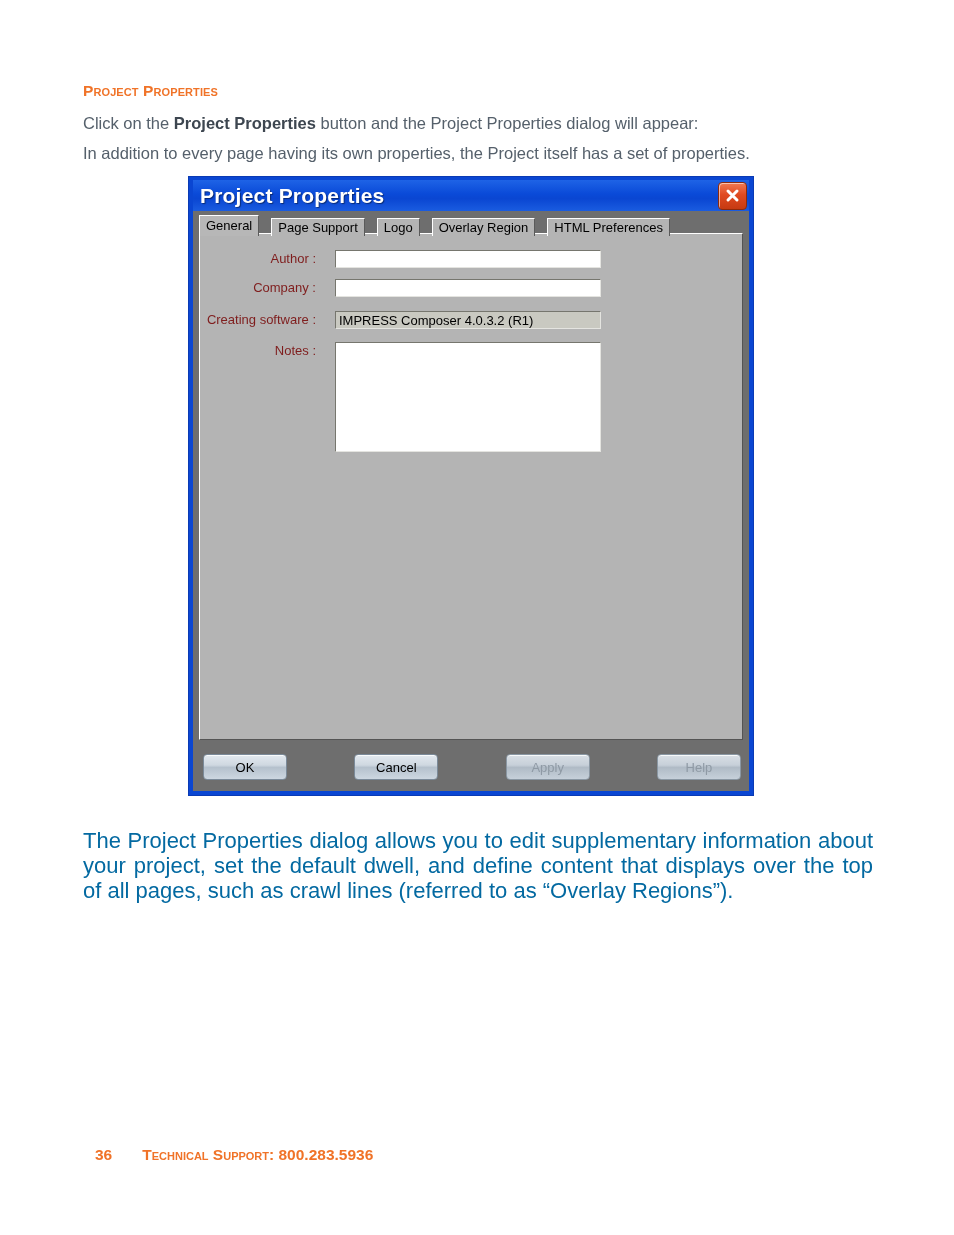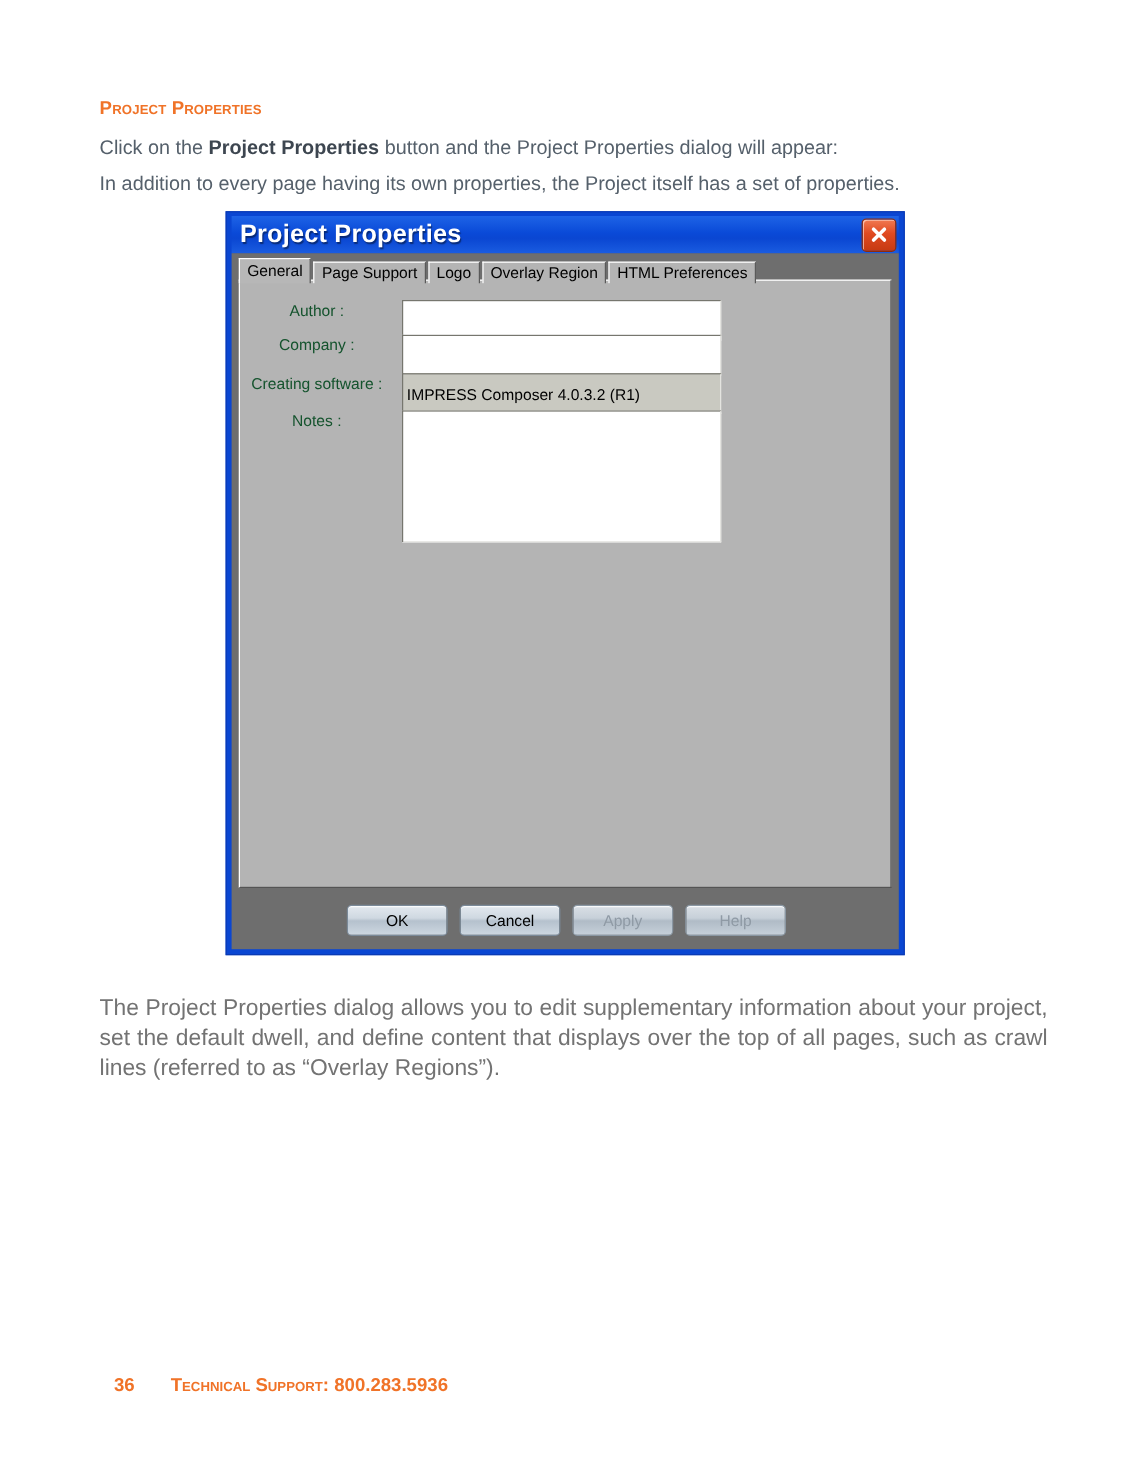--- a/index.html
+++ b/index.html
@@ -47,22 +47,22 @@
     line-height: 30px;
   }
   .intro .line { white-space: nowrap; }
   .intro b { color: #3d4650; font-weight: bold; }
 
   .outro {
     position: absolute;
     left: 83px;
     top: 828px;
     width: 790px;
-    color: #737373;
-    font-size: 19px;
+    color: #0369a1;
+    font-size: 22px;
     line-height: 25px;
     text-align: justify;
   }
 
   .footer {
     position: absolute;
     left: 83px;
     top: 1146px;
     color: #f07328;
     font-weight: bold;
@@ -137,21 +137,21 @@
     right: 6px;
     height: 21px;
     display: flex;
     align-items: flex-end;
     z-index: 3;
   }
   .tab {
     height: 18px;
     line-height: 17px;
     padding: 0 6px;
-    margin-right: 2px;
+    margin-right: 12px;
     font-size: 13px;
     color: #000000;
     background: #b4b4b4;
     border: 1px solid #ffffff;
     border-right-color: #5a5a5a;
     border-bottom: none;
     box-sizing: border-box;
     white-space: nowrap;
     cursor: default;
   }
@@ -182,41 +182,41 @@
 
   .field-row {
     position: absolute;
     display: flex;
     align-items: flex-start;
     left: 0;
     width: 100%;
   }
   .field-label {
     width: 135px;
-    text-align: center;
-    font-size: 13px;
-    color: #14532d;
-    padding-right: 7px;
+    text-align: right;
+    font-size: 13px;
+    color: #7f1d1d;
+    padding-right: 19px;
     box-sizing: border-box;
     line-height: 18px;
   }
   .field-input {
     width: 266px;
     height: 18px;
     background: #ffffff;
     border: 1px solid #808078;
     border-top-color: #76766e;
     border-left-color: #76766e;
     border-right-color: #e4e4e0;
     border-bottom-color: #e4e4e0;
     box-sizing: border-box;
     font-family: "Liberation Sans", sans-serif;
     font-size: 13px;
     color: #000000;
-    padding: 16px 3px;
+    padding: 0 3px;
     line-height: 16px;
     outline: none;
   }
   .field-input.readonly {
     background: #c9c9c1;
     color: #000000;
   }
   .field-textarea {
     width: 266px;
     height: 110px;
@@ -235,21 +235,21 @@
     outline: none;
   }
 
   .buttonbar {
     position: absolute;
     left: 0;
     right: 8px;
     bottom: 10px;
     height: 28px;
     display: flex;
-    justify-content: center;
+    justify-content: space-between;
     align-items: center;
   }
   .dlg-button {
     width: 84px;
     height: 26px;
     margin-left: 10px;
     border: 1px solid #7b8a99;
     border-radius: 4px;
     background: linear-gradient(to bottom, #e3e9ef 0%, #cfd8e1 42%, #b5c1cd 52%, #cdd7e1 100%);
     font-family: "Liberation Sans", sans-serif;

